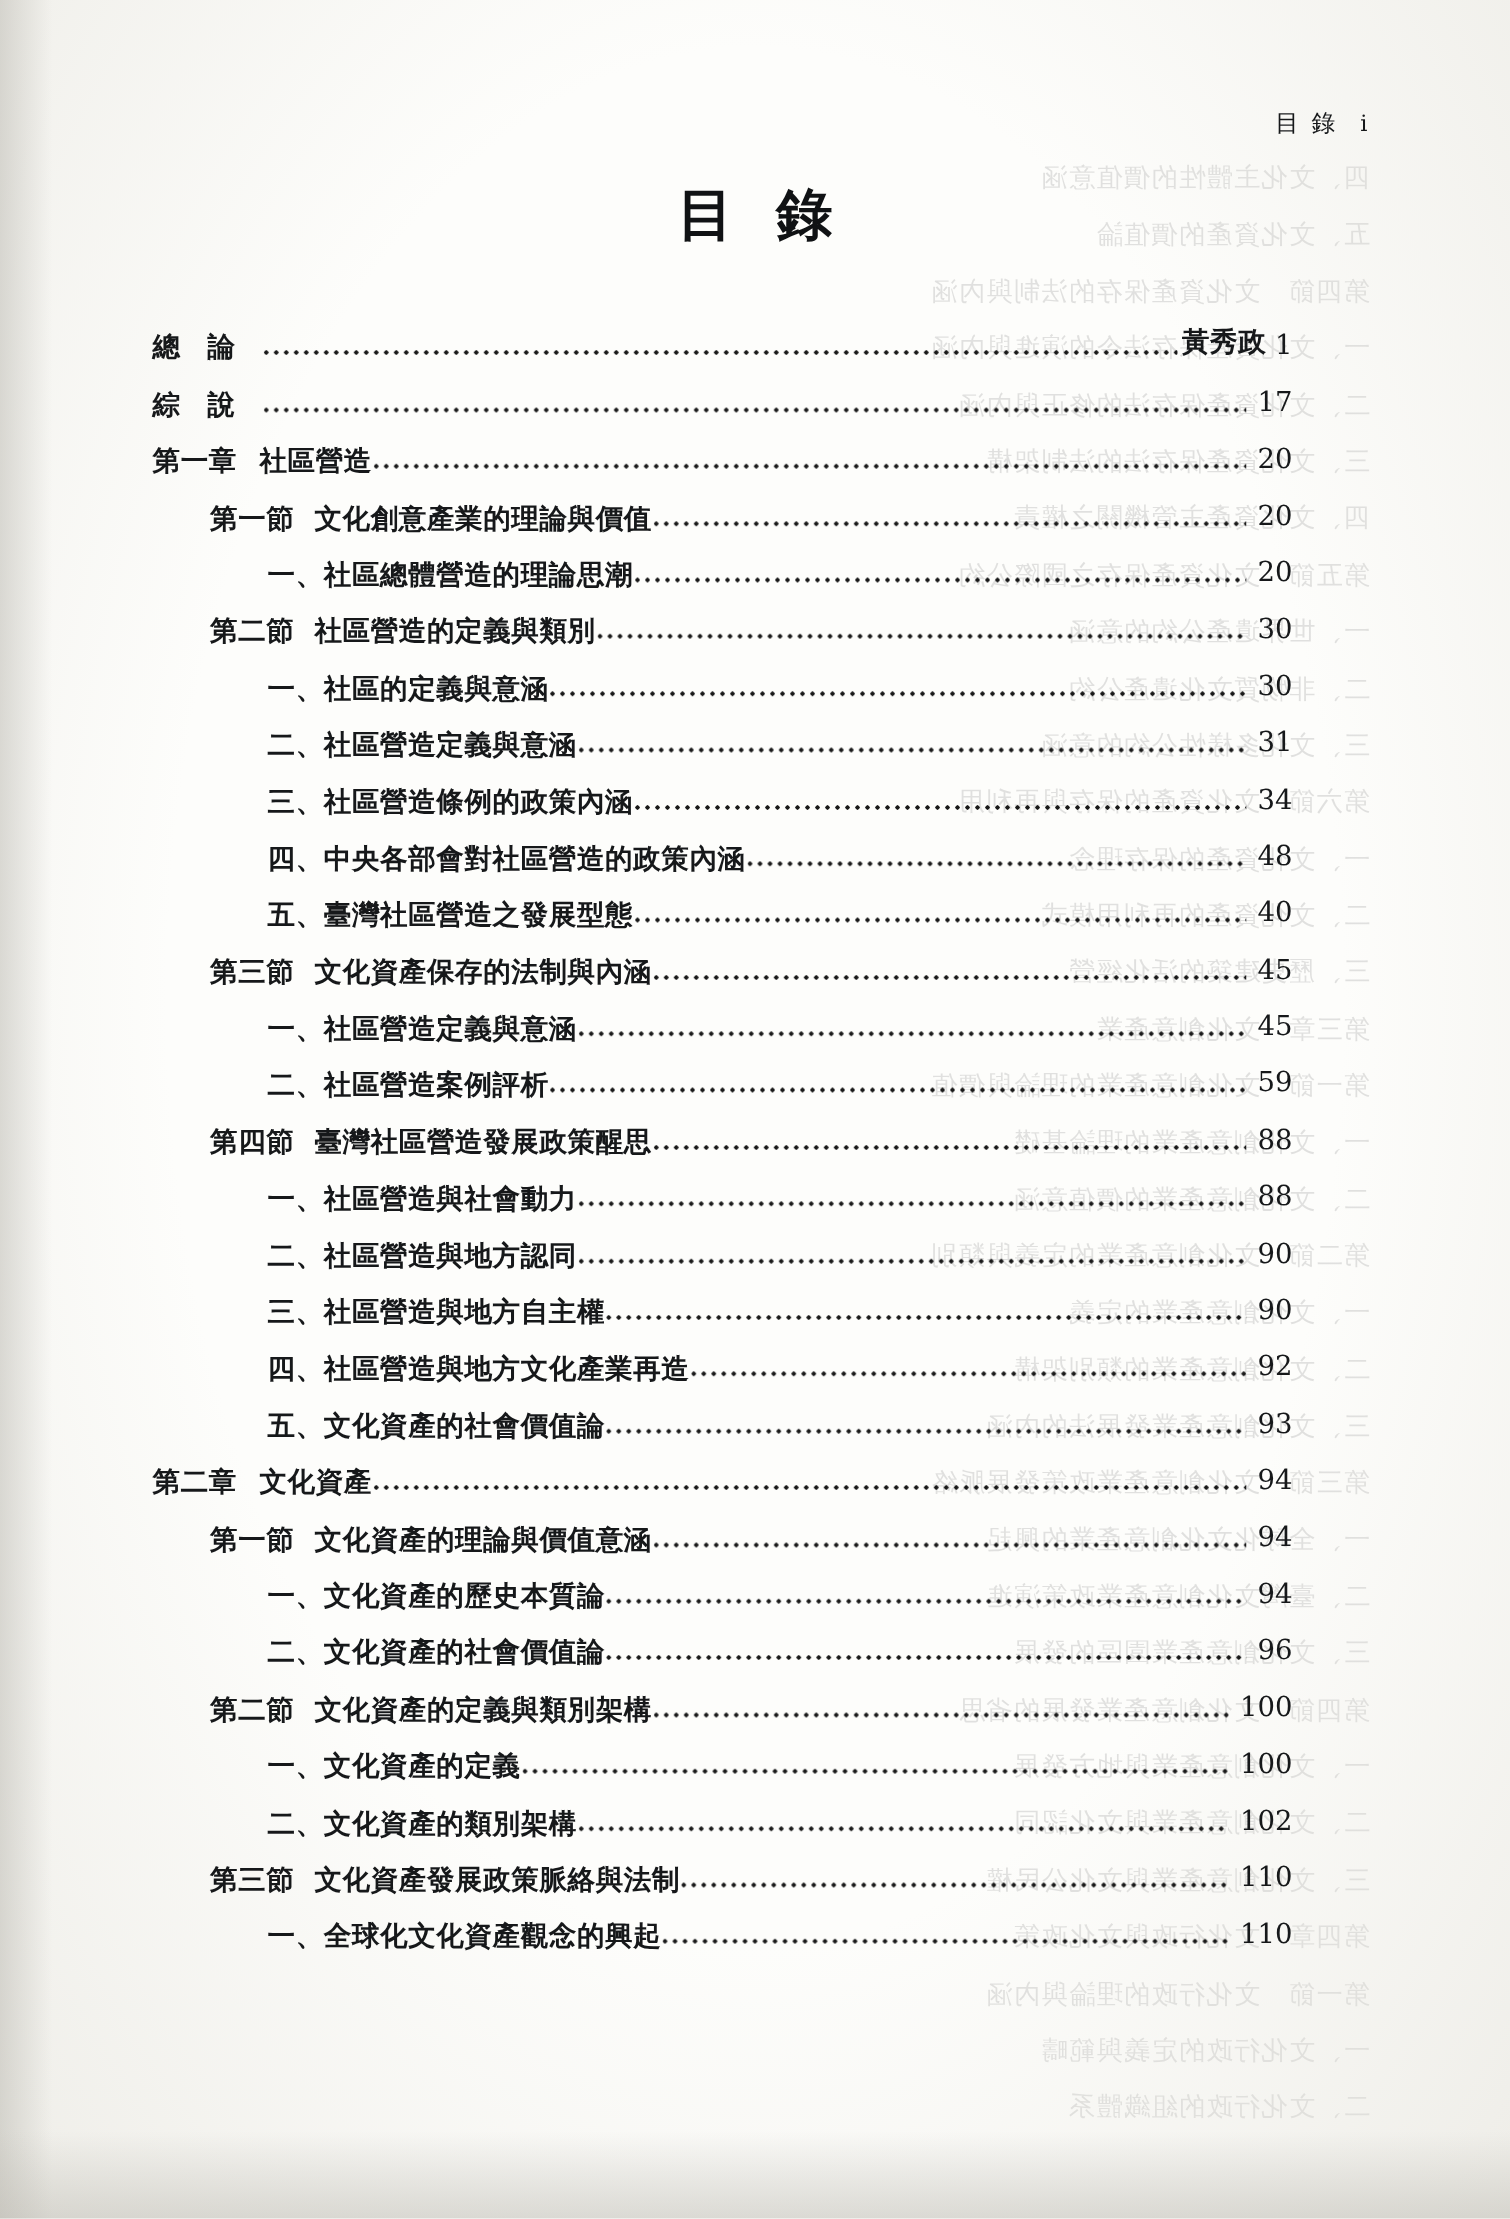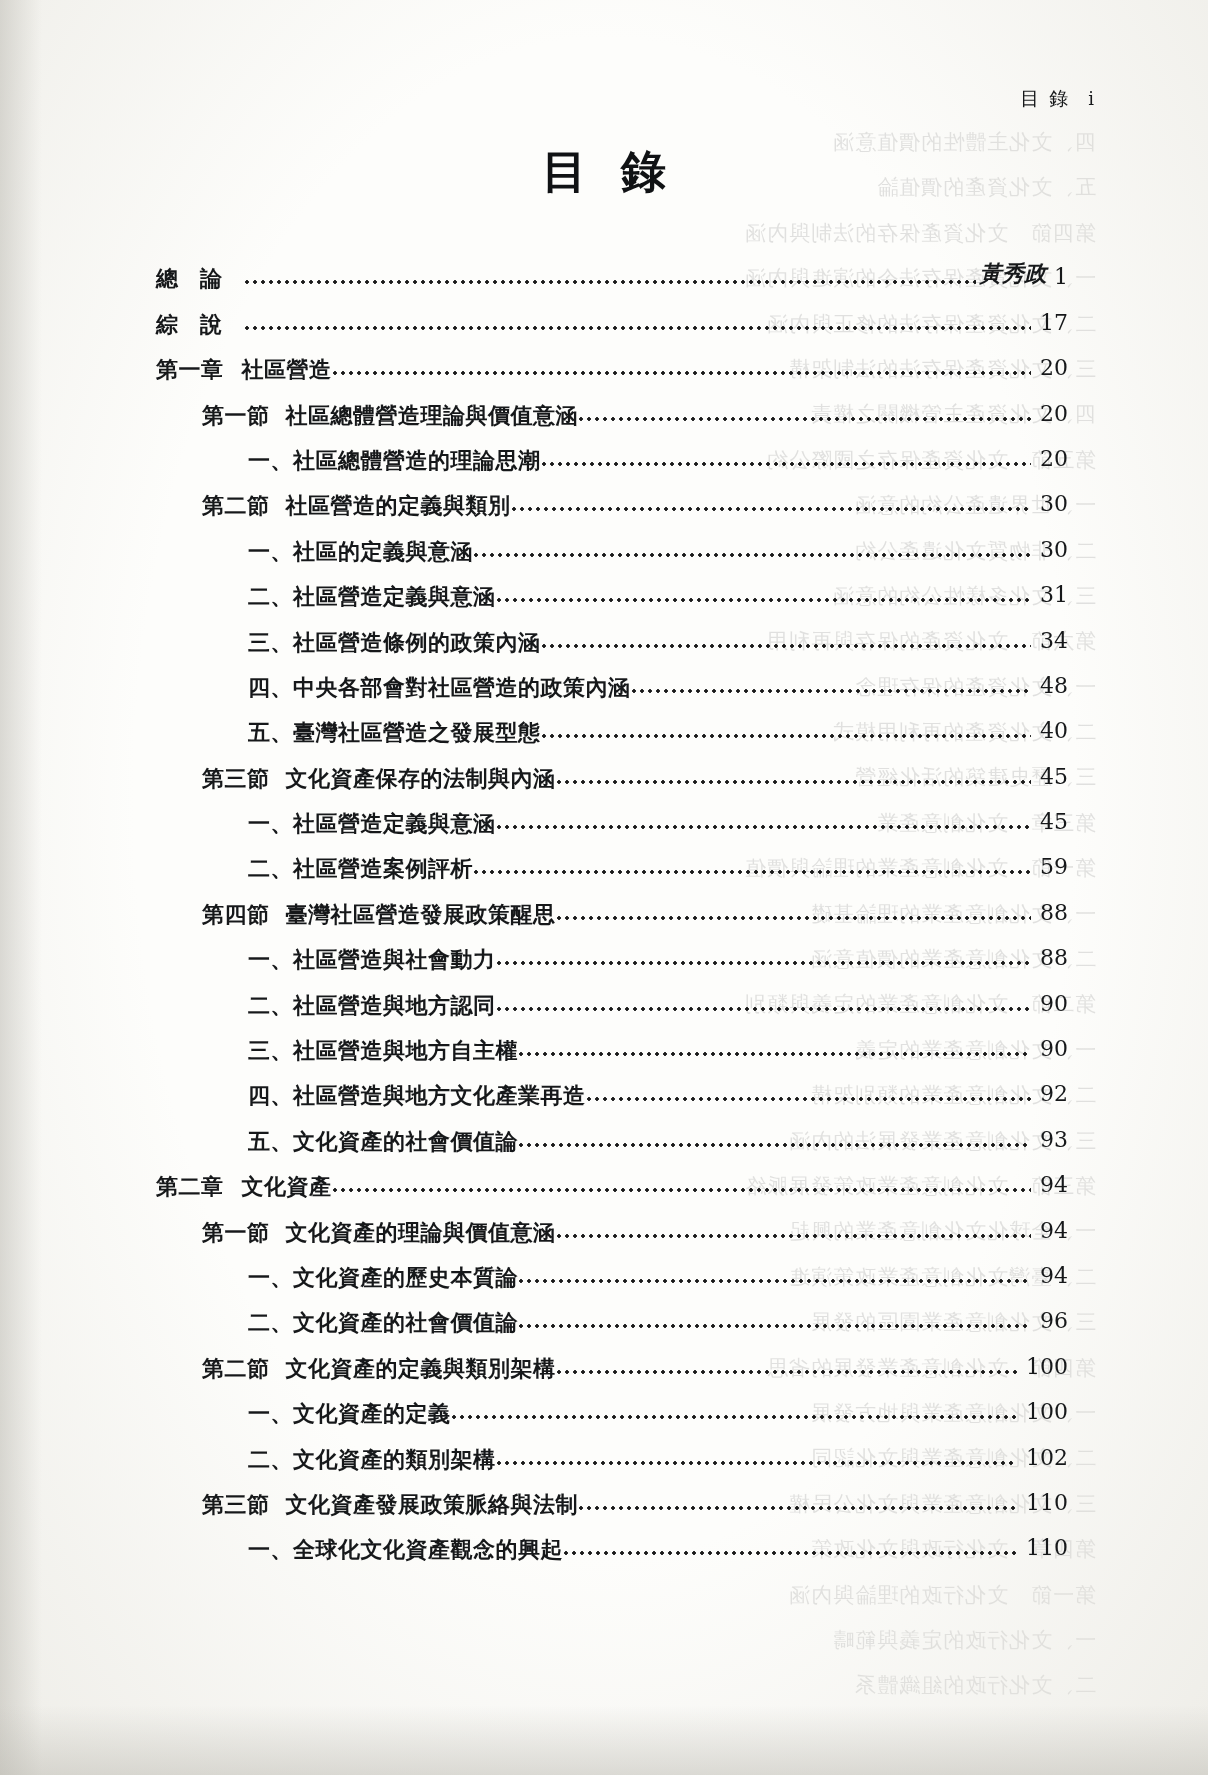--- a/index.html
+++ b/index.html
@@ -99,21 +99,20 @@
     font-family: "DejaVu Serif", "Liberation Serif", serif;
   }
 
   
   .toc {
     position: absolute;
     left: 122px;
     top: 248px;
     width: 912px;
     z-index: 10;
-    margin-left: 34px;
   }
   .toc-row {
     display: flex;
     align-items: flex-end;
     height: 45.4px;
     color: #16181a;
     font-size: 22px;
     white-space: nowrap;
   }
   .toc-label {
@@ -132,21 +131,20 @@
     background-size: 8px 4px;
     background-repeat: repeat-x;
     background-position: left bottom;
   }
   .toc-author {
     flex: 0 0 auto;
     font-weight: 700;
     padding-bottom: 4px;
     margin-left: 2px;
     letter-spacing: 0.5px;
-    font-style: italic;
   }
   .toc-page {
     flex: 0 0 auto;
     padding-bottom: 4px;
     margin-left: 7px;
     text-align: right;
     font-size: 22px;
     font-family: "DejaVu Serif", "Liberation Serif", serif;
     letter-spacing: 0;
   }
@@ -223,21 +221,21 @@
         <span class="toc-label">綜說</span>
         <span class="toc-leader"></span>
         <span class="toc-page">17</span>
       </div>
       <div class="toc-row lvl-1 gap-1">
         <span class="toc-label"><span class="seg1">第一章</span><span class="seg2">社區營造</span></span>
         <span class="toc-leader"></span>
         <span class="toc-page">20</span>
       </div>
       <div class="toc-row lvl-2 gap-2">
-        <span class="toc-label"><span class="seg1">第一節</span><span class="seg2">社區總體營造理論與價值意涵</span></span>
+        <span class="toc-label"><span class="seg1">第一節</span><span class="seg2">文化創意產業的理論與價值</span></span>
         <span class="toc-leader"></span>
         <span class="toc-page">20</span>
       </div>
       <div class="toc-row lvl-3">
         <span class="toc-label">一、社區總體營造的理論思潮</span>
         <span class="toc-leader"></span>
         <span class="toc-page">20</span>
       </div>
       <div class="toc-row lvl-2 gap-2">
         <span class="toc-label"><span class="seg1">第二節</span><span class="seg2">社區營造的定義與類別</span></span>

